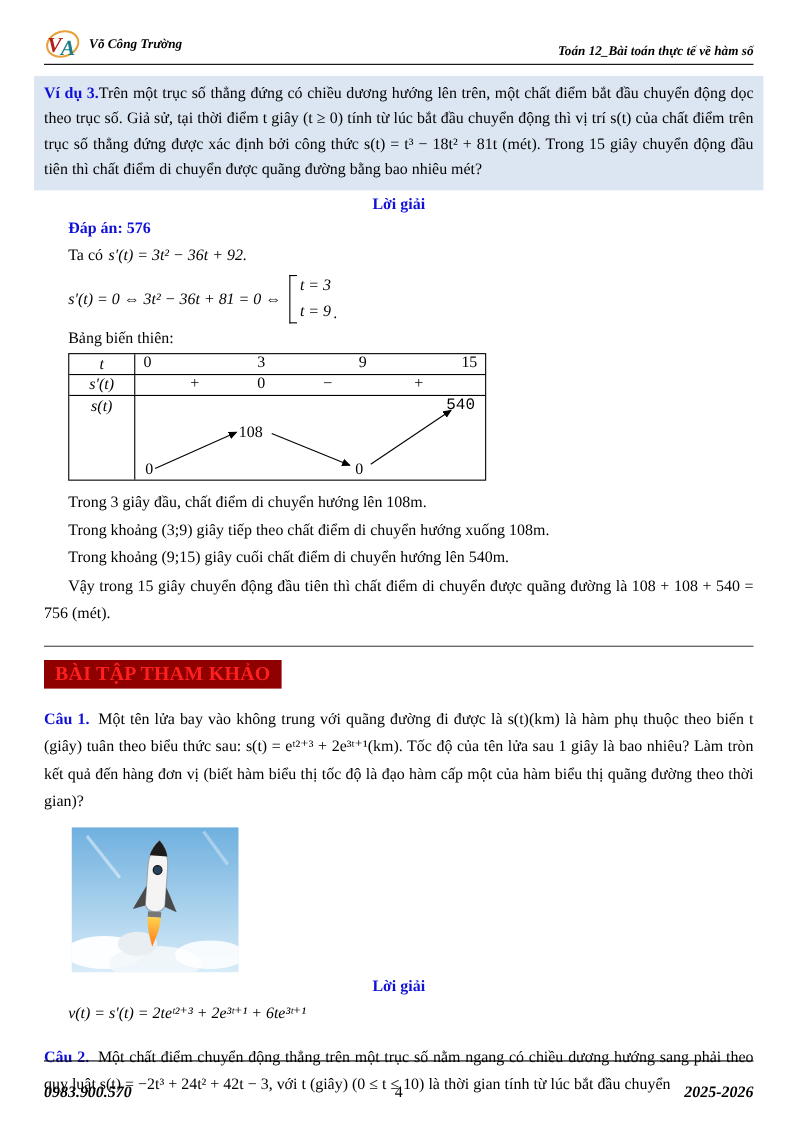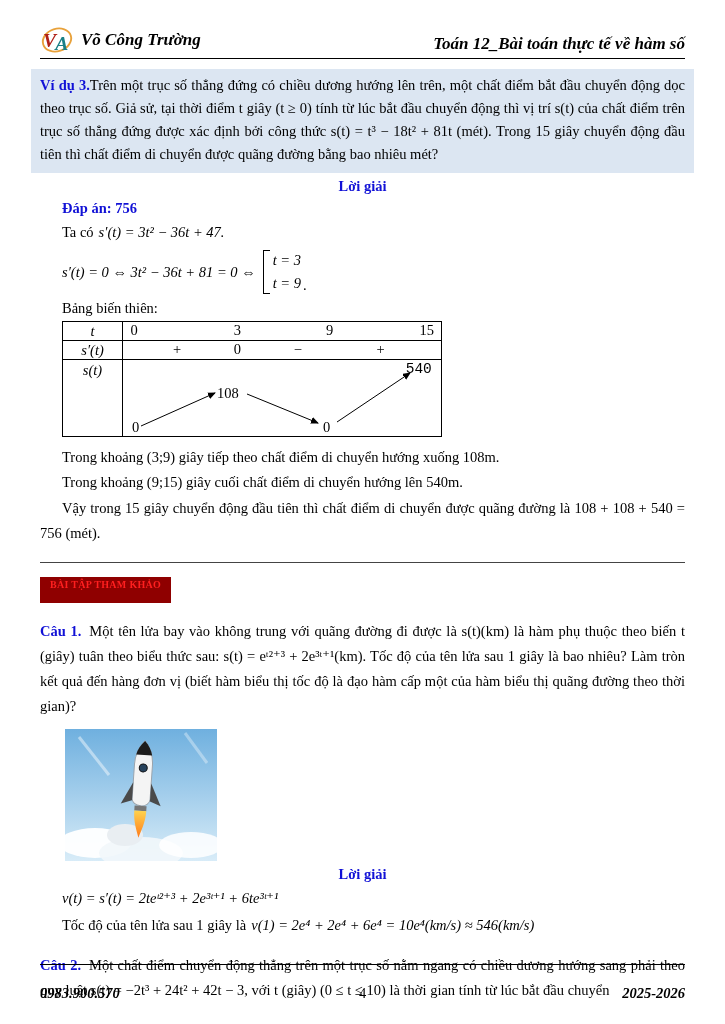--- a/index.html
+++ b/index.html
@@ -9,21 +9,21 @@
     background:#fff; overflow:hidden; color:#000;
     font-family:"Liberation Serif","DejaVu Serif",serif;
     font-size:14.5px;
   }
   .content { padding:0 40px; }
 
   
   .header { display:flex; align-items:flex-end; justify-content:space-between; padding:26px 40px 0; }
   .header-left { display:flex; align-items:center; gap:7px; }
   .logo { width:34px; height:28px; flex:none; }
-  .author, .doc-title { font-weight:bold; font-style:italic; font-size:17px; }
+  .author, .doc-title { font-weight:bold; font-style:italic; font-size:12px; }
   .header-rule { border:none; border-top:1.5px solid #000; margin:4px 40px 0; }
 
   
   .example-box { margin:10px -9px 0; background:var(--highlight_bg,#dce6f2); padding:5px 9px 7px; text-align:justify; line-height:23px; }
   .blue { color:var(--accent_blue,#1111d6); }
   .bold { font-weight:bold; }
   .ex-label { margin-right:0; }
 
   .center-title { text-align:center; font-weight:bold; color:var(--accent_blue,#1111d6); margin-top:5px; }
   .answer { color:var(--accent_blue,#1111d6); font-weight:bold; margin:5px 0 1px 22px; }
@@ -50,21 +50,21 @@
   .bbt-r1,.bbt-r2 { height:19px; line-height:18px; }
   .bbt-r3 { height:76px; }
   .bbt-r3 .bbt-head { padding-top:2px; }
   .pos { position:absolute; transform:translateX(-50%); line-height:16px; }
   .bbt-svg { position:absolute; left:0; top:0; width:100%; height:100%; }
 
   .note { text-indent:22px; line-height:25px; }
   .conclusion { text-align:justify; text-indent:22px; line-height:25px; margin-top:1px; }
 
   .section-divider { border:none; border-top:1px solid #444; margin:16px 40px 12px; }
-  .section-title { display:inline-block; margin-left:40px; background:var(--section_bg,#8f0000); color:var(--section_text,#ff1f1f); font-weight:bold; font-size:10px; padding:2px 10px 13px; letter-spacing:.3px; }
+  .section-title { display:inline-block; margin-left:40px; background:var(--section_bg,#8f0000); color:var(--section_text,#ff1f1f); font-weight:bold; font-size:18px; padding:2px 10px 3px; letter-spacing:.3px; }
 
   .q-para { margin:16px 40px 0; text-align:justify; line-height:25px; }
   .q-label { color:var(--accent_blue,#1111d6); font-weight:bold; margin-right:8px; }
 
   .rocket-img { display:block; margin:10px 0 0 65px; width:152px; height:132px; }
 
   .footer { position:absolute; left:40px; right:40px; bottom:22px; border-top:1.5px solid #000; padding-top:20px; display:flex; justify-content:space-between; font-weight:bold; font-style:italic; }
   .footer .page-num { position:absolute; left:50%; transform:translateX(-50%); font-weight:normal; font-style:normal; }
 </style>
 </head>
@@ -86,24 +86,24 @@
   </div>
   <hr class="header-rule">
 
   <div class="content">
 
     <div class="example-box">
       <p><span class="blue bold ex-label">Ví dụ 3.</span><span>Trên một trục số thẳng đứng có chiều dương hướng lên trên, một chất điểm bắt đầu chuyển động dọc theo trục số. Giả sử, tại thời điểm t giây (t ≥ 0) tính từ lúc bắt đầu chuyển động thì vị trí s(t) của chất điểm trên trục số thẳng đứng được xác định bởi công thức s(t) = t³ − 18t² + 81t (mét). Trong 15 giây chuyển động đầu tiên thì chất điểm di chuyển được quãng đường bằng bao nhiêu mét?</span></p>
     </div>
 
     <div class="center-title">Lời giải</div>
-    <div class="answer">Đáp án: 756</div>
+    <div class="answer">Đáp án: 576</div>
 
     <div class="eq">
-      <span class="lead">Ta có</span><span class="math">s′(t) = 3t² − 36t + 47.</span>
+      <span class="lead">Ta có</span><span class="math">s′(t) = 3t² − 36t + 92.</span>
     </div>
 
     <div class="cases-line">
       <span class="cases-pre">s′(t) = 0 ⇔ 3t² − 36t + 81 = 0 ⇔</span>
       <span class="cases-bracket"></span>
       <span class="cases">
         <span>t = 3</span>
         <span>t = 9</span>
       </span>
       <span class="cases-end">.</span>
@@ -144,20 +144,21 @@
             <line x1="214" y1="62" x2="287" y2="13" stroke="#000" stroke-width="1" marker-end="url(#arr)"></line>
           </svg>
           <span class="pos" style="left:4%; bottom:1px;">0</span>
           <span class="pos" style="left:33%; top:25px;">108</span>
           <span class="pos" style="left:64%; bottom:1px;">0</span>
           <span class="pos" style="left:93%; top:1px;font-family:Liberation Mono, monospace;">540</span>
         </div>
       </div>
     </div>
 
+    <div class="note">Trong 3 giây đầu, chất điểm di chuyển hướng lên 108m.</div>
     <div class="note">Trong khoảng (3;9) giây tiếp theo chất điểm di chuyển hướng xuống 108m.</div>
     <div class="note">Trong khoảng (9;15) giây cuối chất điểm di chuyển hướng lên 540m.</div>
     <div class="conclusion">Vậy trong 15 giây chuyển động đầu tiên thì chất điểm di chuyển được quãng đường là 108 + 108 + 540 = 756 (mét).</div>
 
   </div>
 
   <hr class="section-divider">
   <div class="section-title">BÀI TẬP THAM KHẢO</div>
 
   
@@ -189,23 +190,20 @@
       <path d="M-9,40 L-20,62 L-9,58 Z" fill="#4a4a4a"></path>
       <path d="M9,40 L20,62 L9,58 Z" fill="#4a4a4a"></path>
       <rect x="-6" y="63" width="12" height="5" fill="#777"></rect>
       <path d="M-6,68 C-6,80 -2,88 0,95 C2,88 6,80 6,68 Z" fill="url(#flame)"></path>
     </g>
   </svg>
 
   <div class="content">
     <div class="center-title">Lời giải</div>
     <div class="eq math">v(t) = s′(t) = 2teᵗ²⁺³ + 2e³ᵗ⁺¹ + 6te³ᵗ⁺¹</div>
-    <div class="eq">
-      <span class="lead">Tốc độ của tên lửa sau 1 giây là</span><span class="math">v(1) = 2e⁴ + 2e⁴ + 6e⁴ = 10e⁴(km/s) ≈ 546(km/s)</span>
-    </div>
   </div>
 
   
   <p class="q-para"><span class="q-label">Câu 2.</span><span>Một chất điểm chuyển động thẳng trên một trục số nằm ngang có chiều dương hướng sang phải theo quy luật s(t) = −2t³ + 24t² + 42t − 3, với t (giây) (0 ≤ t ≤ 10) là thời gian tính từ lúc bắt đầu chuyển</span></p>
 
   
   <div class="footer">
     <span>0983.900.570</span>
     <span class="page-num">4</span>
     <span>2025-2026</span>

